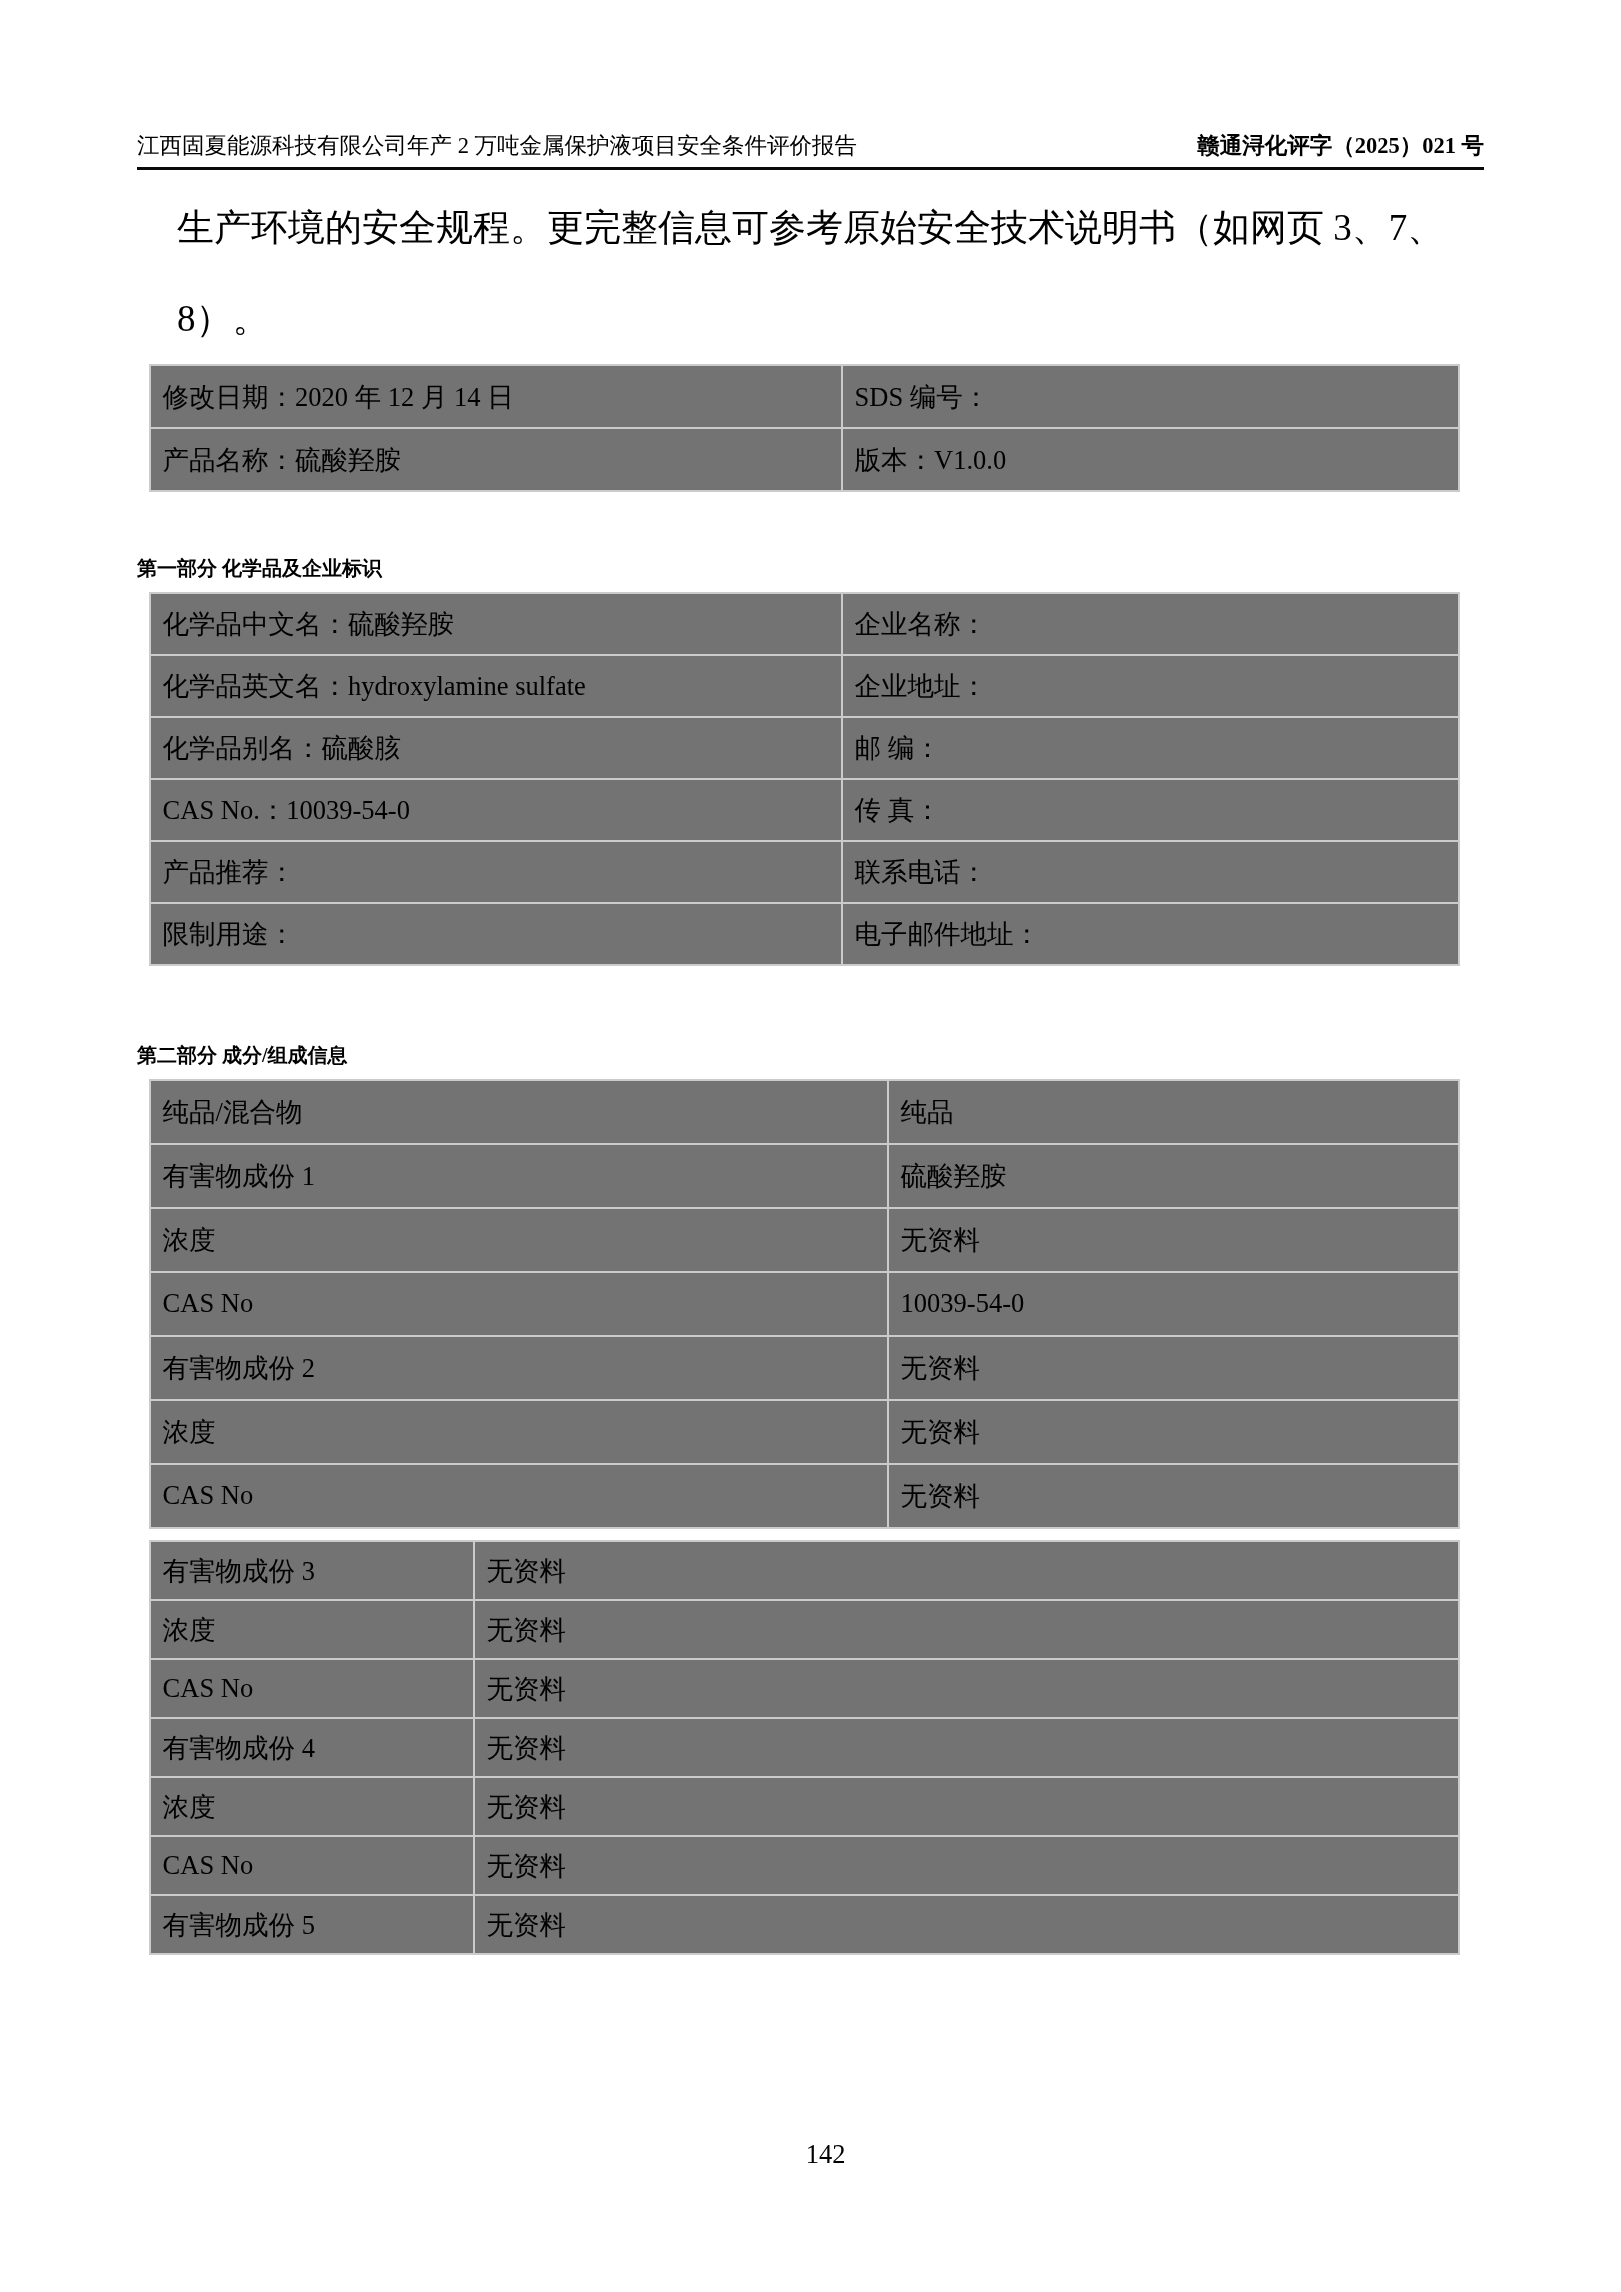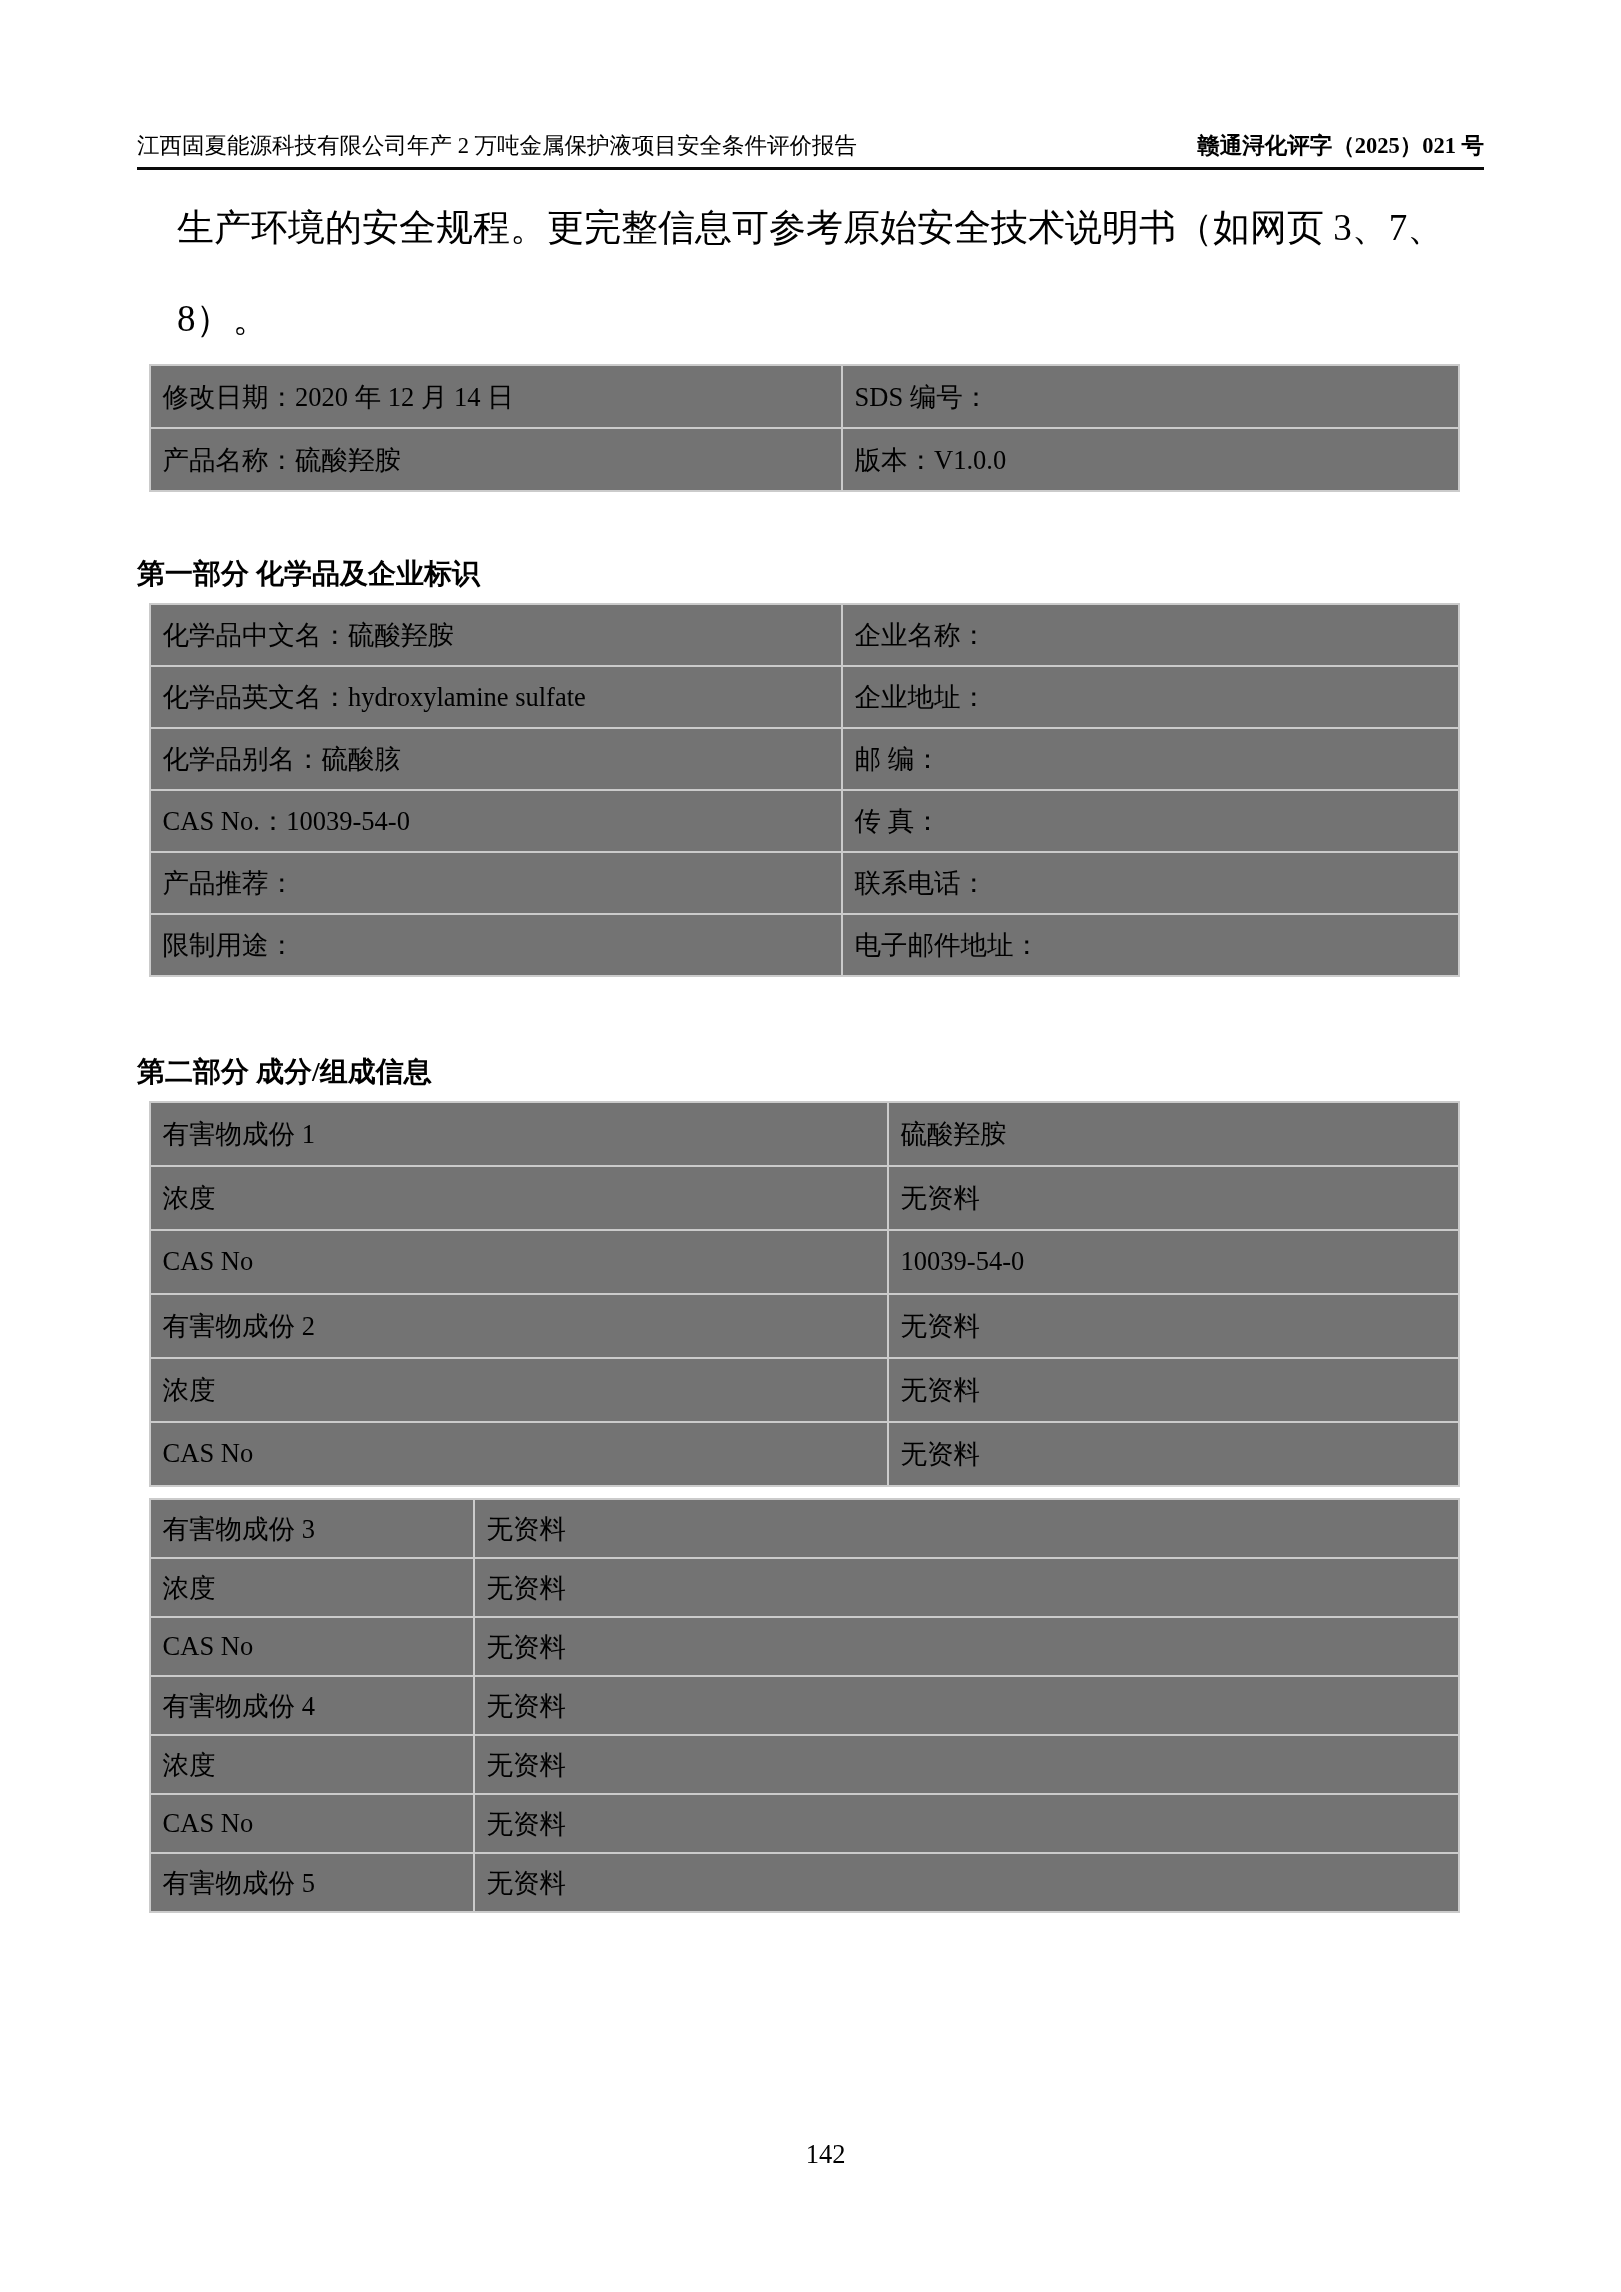--- a/index.html
+++ b/index.html
@@ -19,21 +19,21 @@
   .page-header .hdr-right { font-weight:bold; white-space:nowrap; }
 
   
   .intro { margin-top:11.8px; font-size:37px; line-height:91px; }
   .intro .line { white-space:nowrap;margin-left:40px; }
 
   
   .doc-title { text-align:center; font-size:33px; font-weight:bold; margin-top:90px; margin-bottom:13.7px; }
 
   
-  .section-heading { font-size:28px; font-weight:bold; }
+  .section-heading { font-size:20px; font-weight:bold; }
   .sh1 { margin-top:63px; margin-bottom:9.8px; }
   .sh2 { margin-top:76px; margin-bottom:9.8px; }
 
   
   table.sds-table {
     border-collapse:collapse; table-layout:fixed;
     margin-left:11.8px; width:1311px;
     border:2.9px solid #c2c2c2;
   }
   table.sds-table td {
@@ -126,20 +126,24 @@
     </table>
 
   <div class="section-heading sh2">第二部分  成分/组成信息</div>
 
   <table class="sds-table t-wide">
     <colgroup>
         <col class="c-wide-l">
         <col>
       </colgroup>
     <tbody>
+        <tr>
+      <td>纯品/混合物</td>
+      <td>纯品</td>
+    </tr>
     <tr>
       <td>有害物成份 1</td>
       <td>硫酸羟胺</td>
     </tr>
     <tr>
       <td>浓度</td>
       <td>无资料</td>
     </tr>
     <tr>
       <td>CAS No</td>

